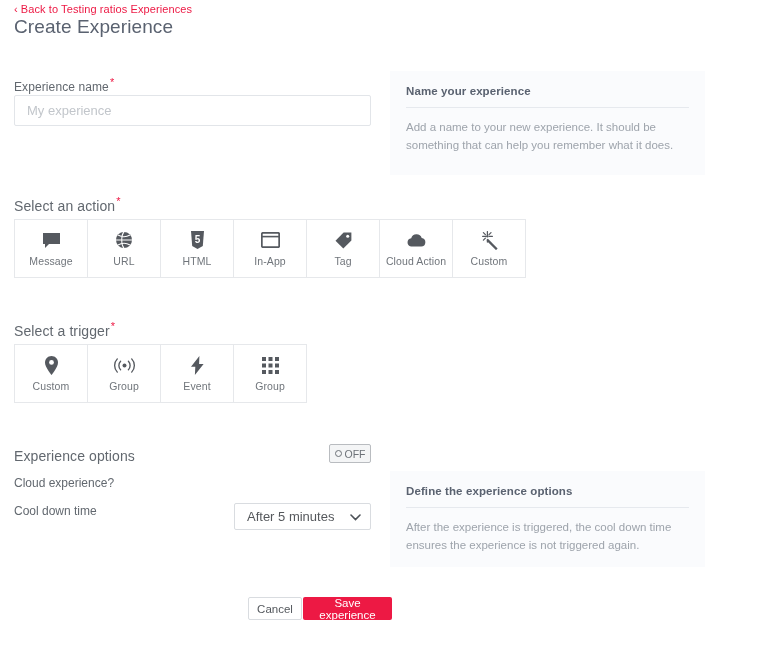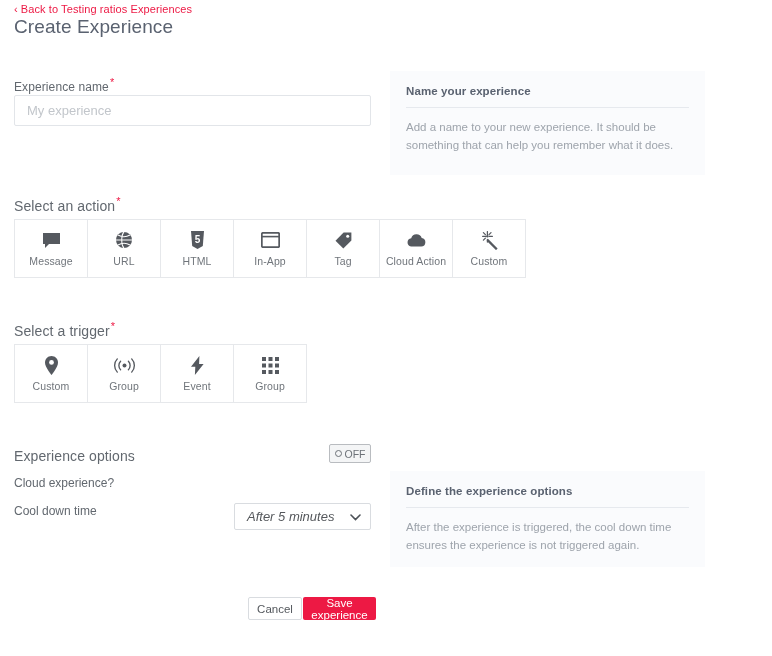--- a/index.html
+++ b/index.html
@@ -118,36 +118,36 @@
 
   .cool-select {
     position: absolute; left: 234px; top: 503px;
     width: 137px; height: 27px;
     border: 1px solid #d9dce0; border-radius: 2px;
     background: #fff; cursor: pointer;
     display: flex; align-items: center;
     padding: 0 9px 0 12px;
     font-size: 13px; color: #55585c;
   }
-  .cool-select .val { flex: 1; font-style: italic; }
+  .cool-select .val { flex: 1; }
   .chev { font-size: 11px; color: #4c5157; }
 
   
   .btn-cancel {
     position: absolute; left: 248px; top: 597px;
     width: 54px; height: 23px;
     border: 1px solid #d9dce0; border-radius: 2px;
     background: #fff; cursor: pointer;
     font-size: 11.5px; color: #54585d;
     font-family: "Liberation Sans", sans-serif;
     display: flex; align-items: center; justify-content: center;
   }
   .btn-save {
     position: absolute; left: 303px; top: 597px;
-    width: 73px; height: 23px;
+    width: 89px; height: 23px;
     border: none; border-radius: 2px;
     background: #ED1944; cursor: pointer;
     font-size: 11.5px; color: #ffffff;
     font-family: "Liberation Sans", sans-serif;
     display: flex; align-items: center; justify-content: center;
   }
 </style>
 </head>
 <body>
 

